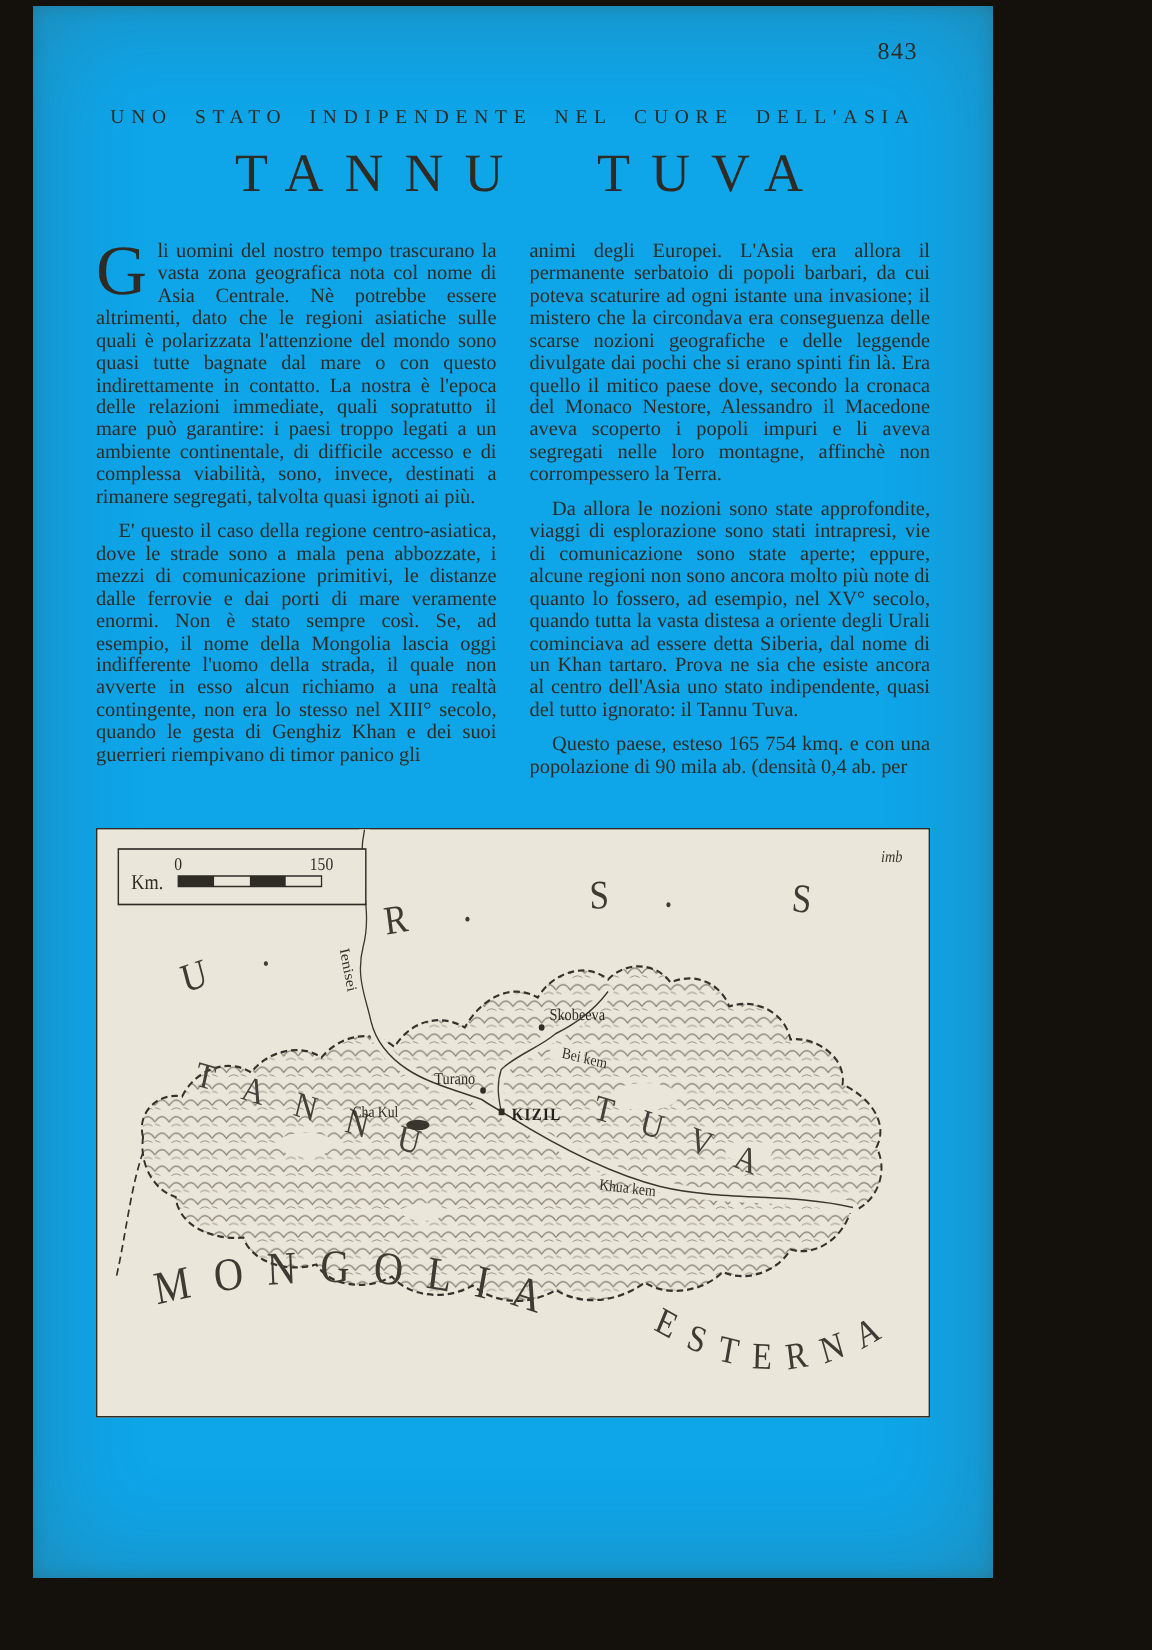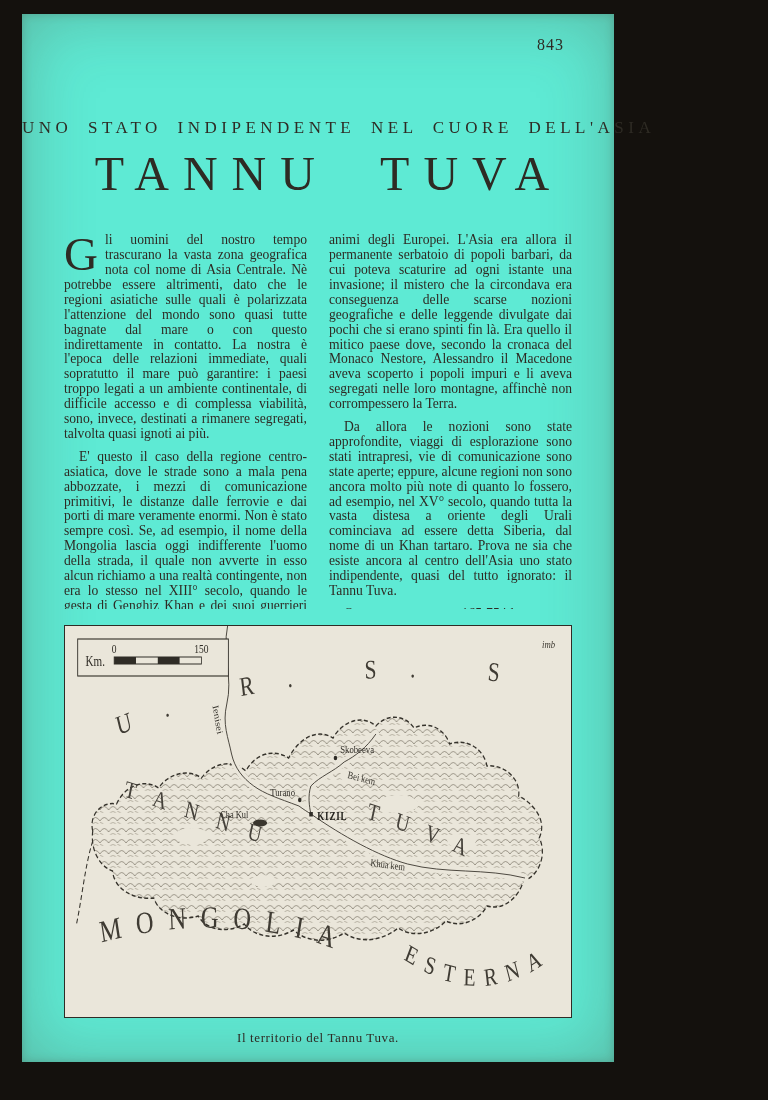--- a/index.html
+++ b/index.html
@@ -3,36 +3,36 @@
 <meta charset="utf-8">
 <style>
   html,body{margin:0;padding:0;}
   body{
     width:768px;height:1100px;position:relative;
     background:#14110d;
     font-family:"Liberation Serif","DejaVu Serif",serif;
     overflow:hidden;
   }
   .page{
-    position:absolute;left:22px;top:14px;width:592px;height:1048px;
-    background:#5eead4;color:#2e2b24;
+    position:absolute;left:22px;top:4px;width:640px;height:1048px;
+    background:#0ea5e9;color:#2e2b24;
     box-shadow: inset 0 0 70px rgba(80,70,50,.30), inset 0 0 10px rgba(60,50,35,.25);
   }
   .pagenum{
     position:absolute;top:22px;right:50px;
     font-size:16px;letter-spacing:1px;
   }
   .kicker{
-    margin-top:104px;text-align:center;
-    font-size:17px;letter-spacing:4.5px;word-spacing:7px;
+    margin-top:66px;text-align:center;
+    font-size:13px;letter-spacing:4.5px;word-spacing:7px;
     white-space:nowrap;
   }
   .title{
     margin-top:8px;text-align:center;
-    font-size:48px;letter-spacing:14px;word-spacing:26px;
+    font-size:36px;letter-spacing:14px;word-spacing:26px;
     font-weight:normal;white-space:nowrap;margin-left:22px;
   }
   .columns{
     display:flex;gap:22px;
     padding:0 42px;margin-top:20px;
     height:376px;overflow:hidden;
     text-align:justify;
     font-size:13.6px;line-height:14.9px;
   }
   .col{flex:1;}
@@ -165,15 +165,14 @@
       <circle cx="296" cy="174" r="2.2" fill="#2f2c26"></circle>
       <text x="290" y="170" font-size="11" text-anchor="end" fill="#2f2c26">Turano</text>
 
       <text x="231" y="192" font-size="10.5" text-anchor="end" fill="#2f2c26">Cha Kul</text>
 
       <rect x="308" y="186" width="4.5" height="4.5" fill="#2f2c26"></rect>
       <text x="318" y="194" font-size="11.5" font-weight="bold" letter-spacing="1" fill="#23211c">KIZIL</text>
     </svg>
   </div>
 
-  <div class="map-caption">Il territorio del Tannu Tuva.</div>
 
 </div>
 
 </body></html>

